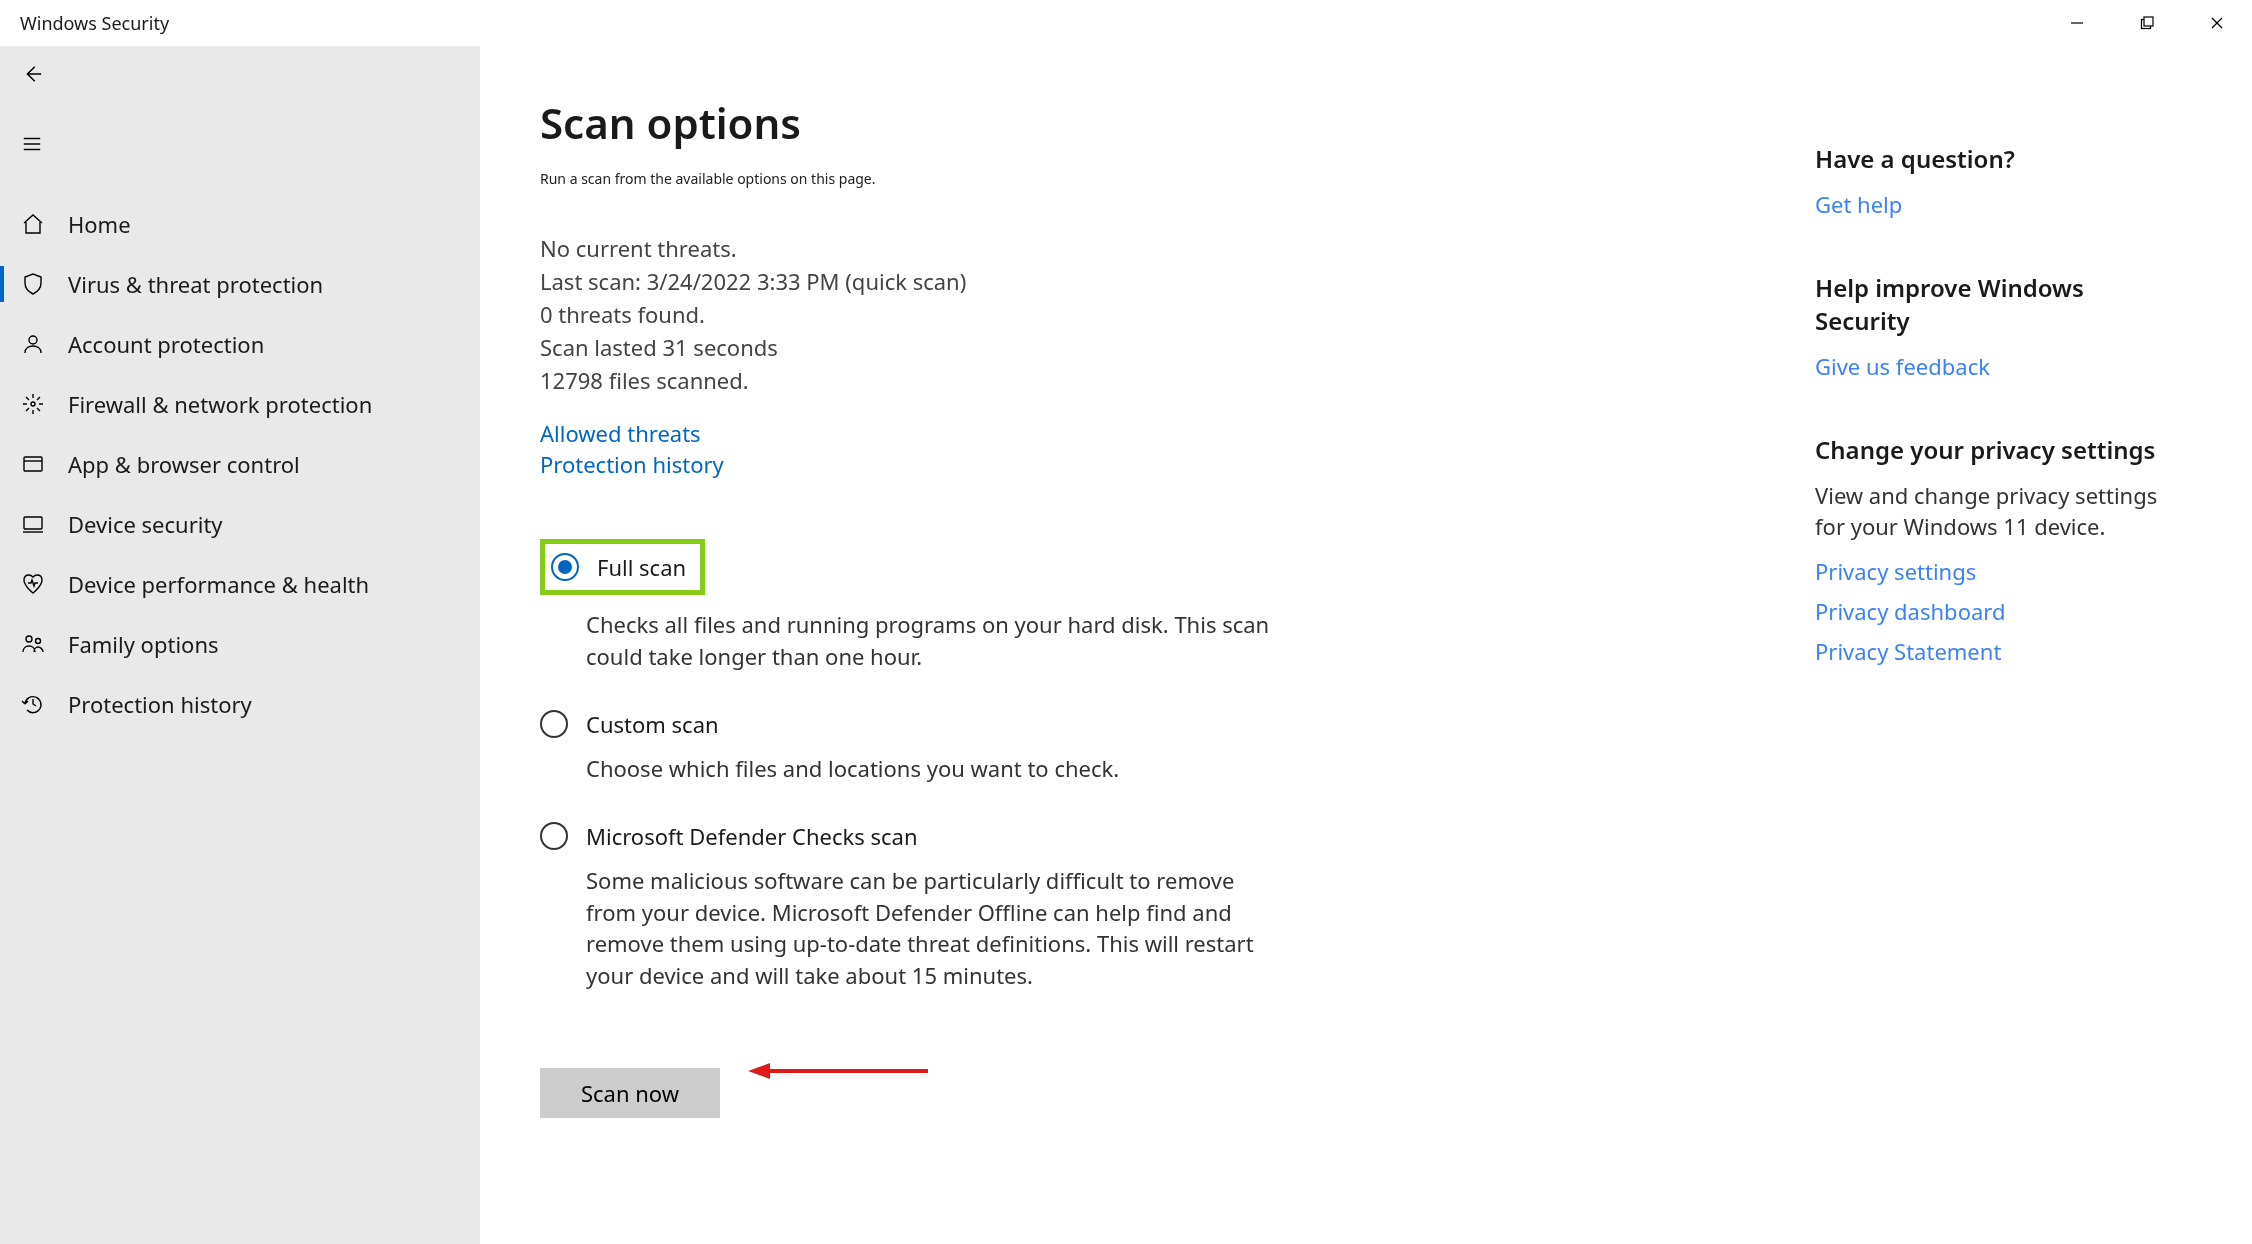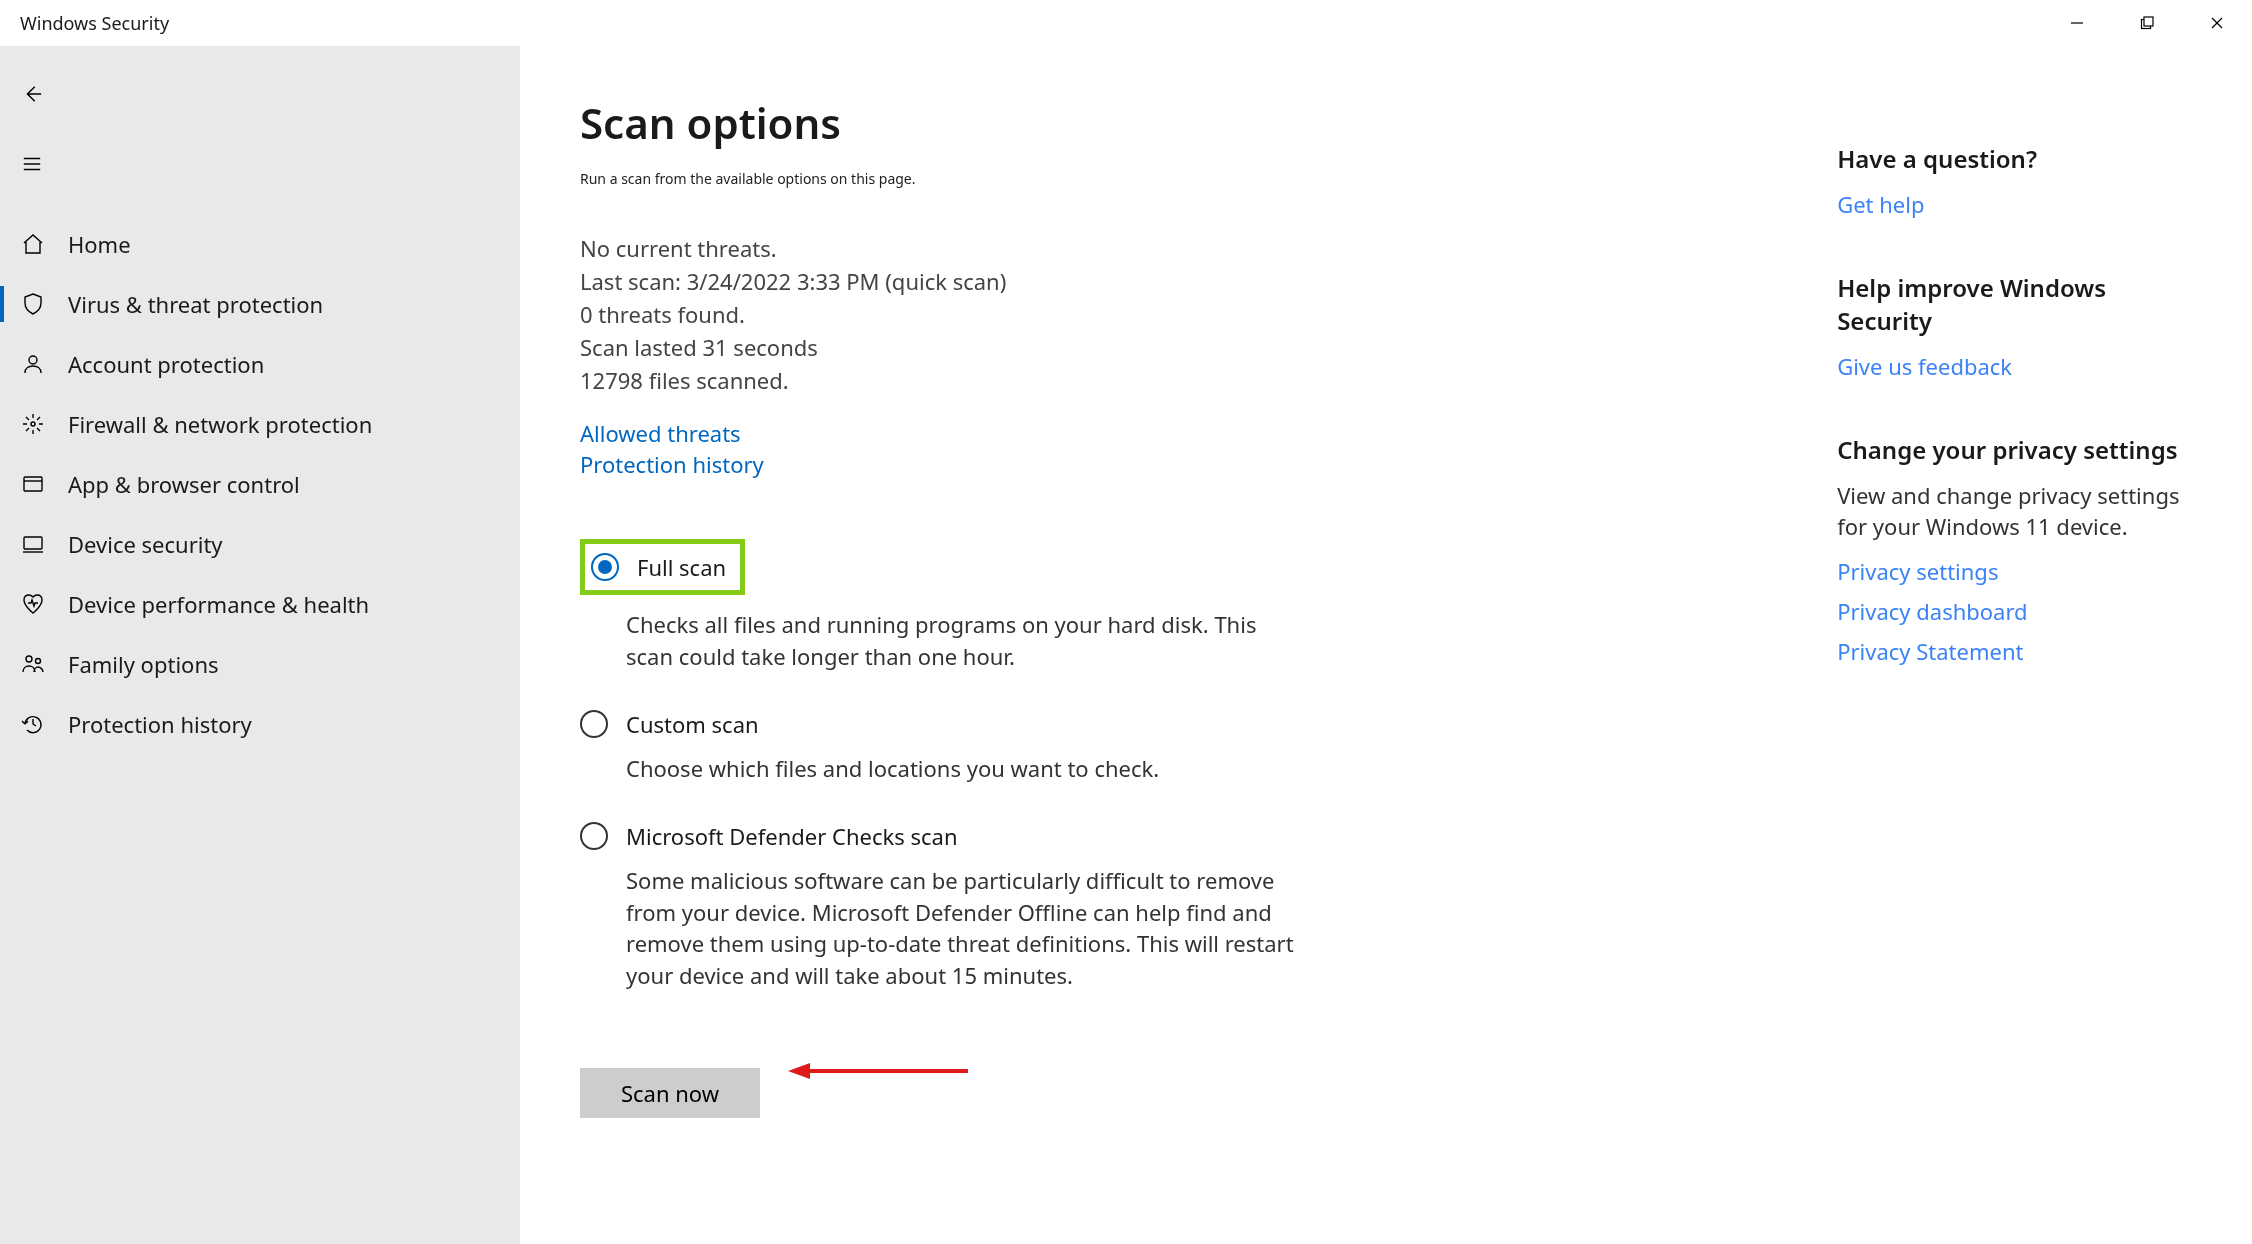--- a/index.html
+++ b/index.html
@@ -27,23 +27,23 @@
   .titlebar-btn {
     width: 70px; height: 46px;
     display: flex; align-items: center; justify-content: center;
     color: #000;
   }
   .titlebar-btn svg { width: 14px; height: 14px; }
 
   
   .app-body { display: flex; height: calc(100% - 46px); }
   .sidebar {
-    width: 520px;
+    width: 480px;
     background: #e9e9e9;
-    padding-top: 22px;
+    padding-top: 2px;
   }
   .sidebar-top-btn {
     width: 60px; height: 52px;
     display: flex; align-items: center; justify-content: center;
     margin-left: 2px;
   }
   .sidebar-top-btn svg { width: 22px; height: 22px; }
   
   .nav { margin-top: 24px; }
   .nav-item {

